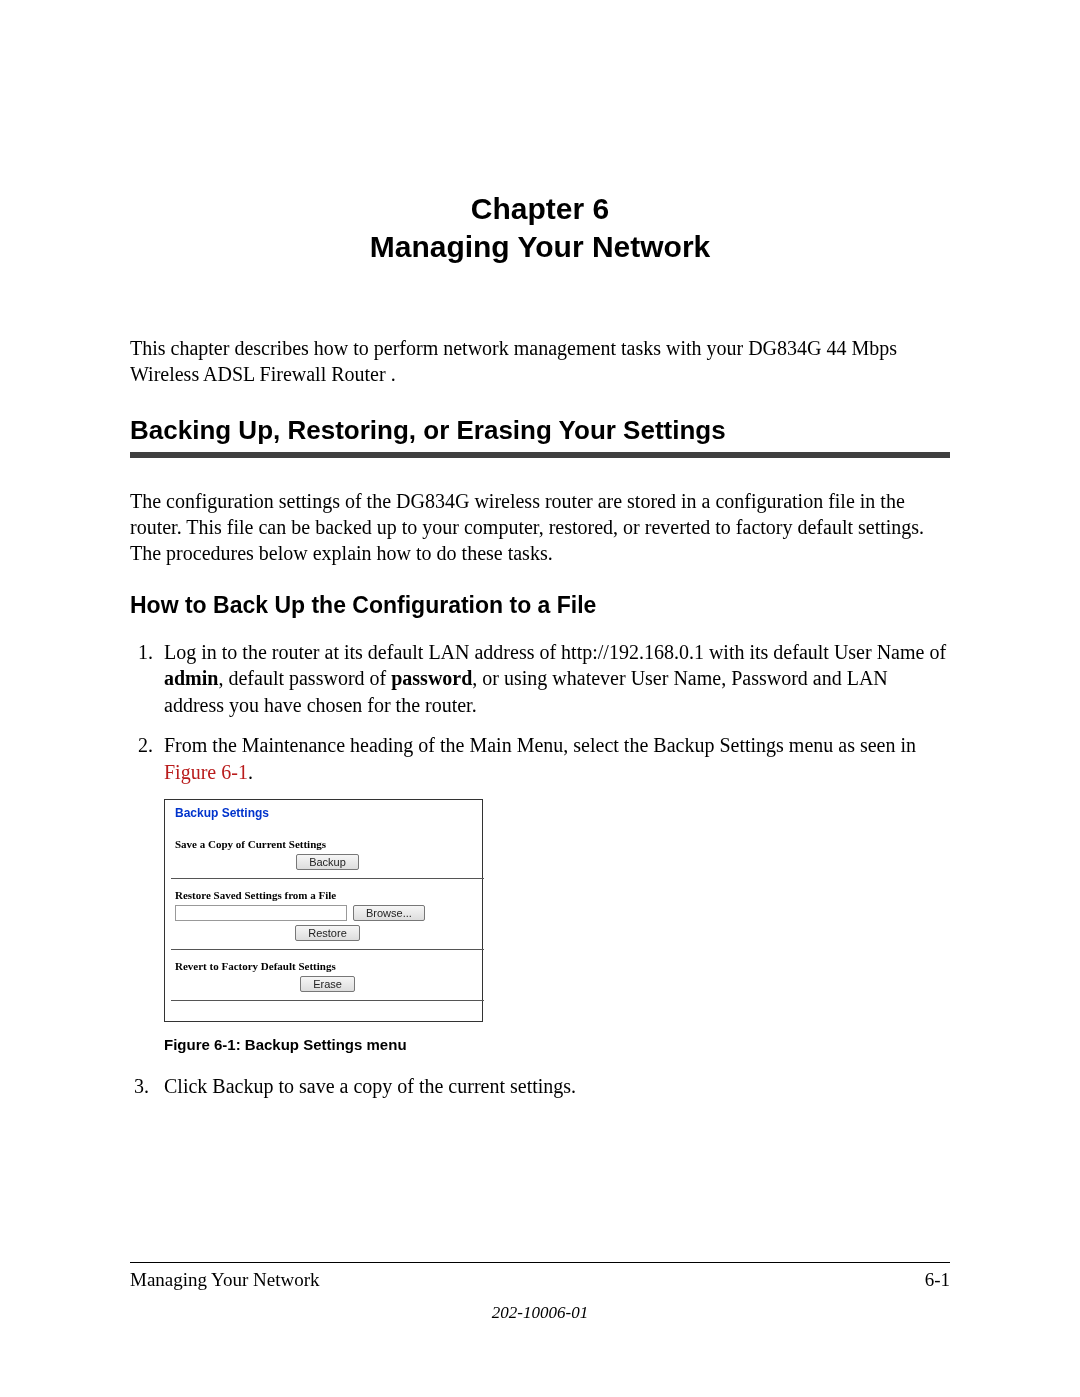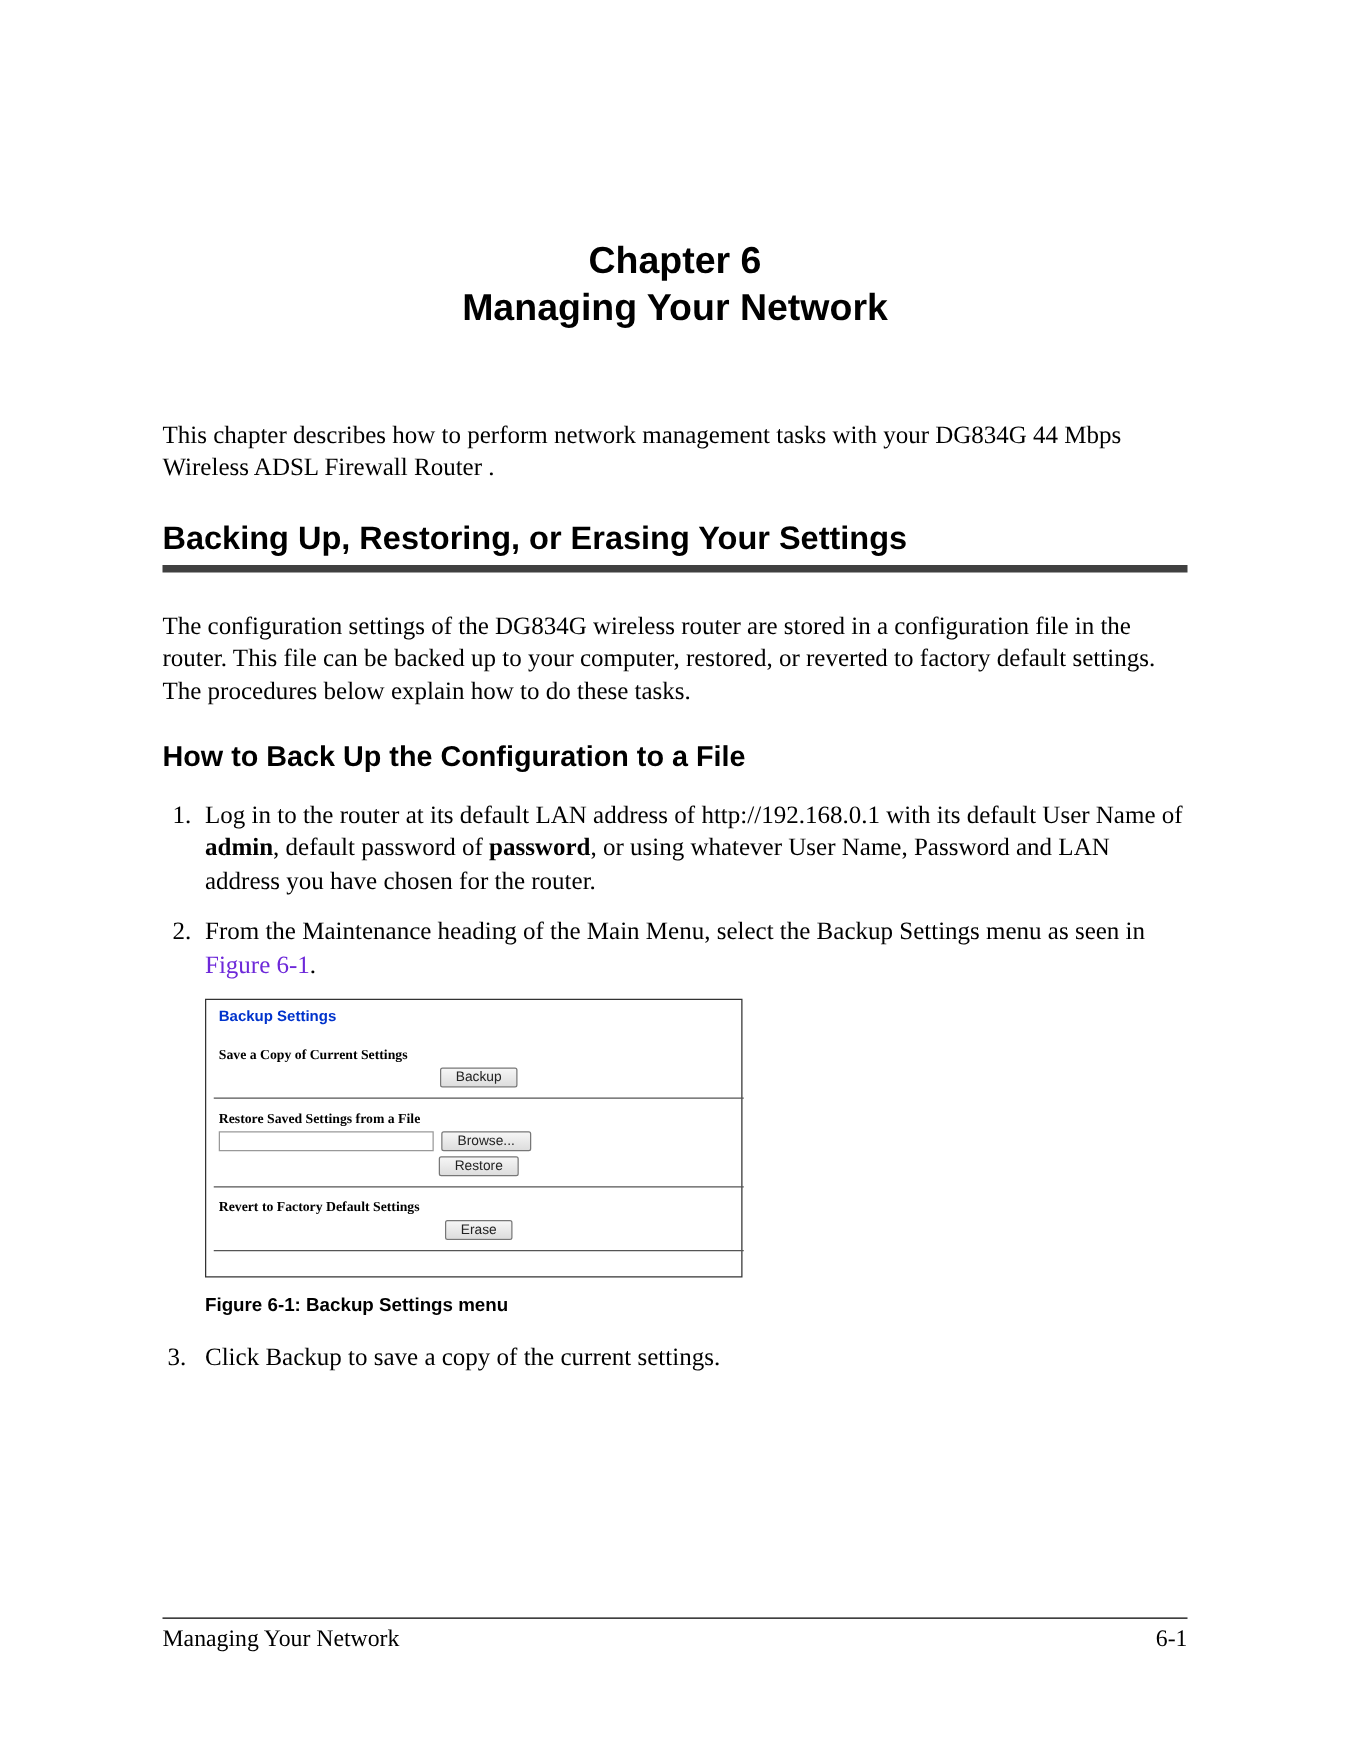--- a/index.html
+++ b/index.html
@@ -56,24 +56,24 @@
     font-size: 20px;
     padding-left: 28px;
     margin: 0;
   }
   ol.steps li {
     line-height: 1.32;
     margin-bottom: 14px;
     padding-left: 6px;
   }
   .bold { font-weight: bold; }
-  .figlink { color: #6d28d9; }
+  .figlink { color: #b91c1c; }
   .figure-box {
     border: 1px solid #333;
-    width: 430px;
+    width: 319px;
     margin: 0 0 14px 34px;
     padding: 6px 2px 10px 10px;
     font-family: "Times New Roman", serif;
     font-size: 11px;
     box-sizing: border-box;
   }
   .fb-title {
     color: #0033cc;
     font-family: Arial, Helvetica, sans-serif;
     font-weight: bold;
@@ -214,15 +214,16 @@
   <div class="step3">
     <span class="num">3.</span><span>Click Backup to save a copy of the current settings.</span>
   </div>
 
   <div class="footer">
     <div class="footer-rule"></div>
     <div class="footer-line">
       <span>Managing Your Network</span>
       <span>6-1</span>
     </div>
+    <div class="docnum">202-10006-01</div>
   </div>
 
 </div>
 
 </body></html>

